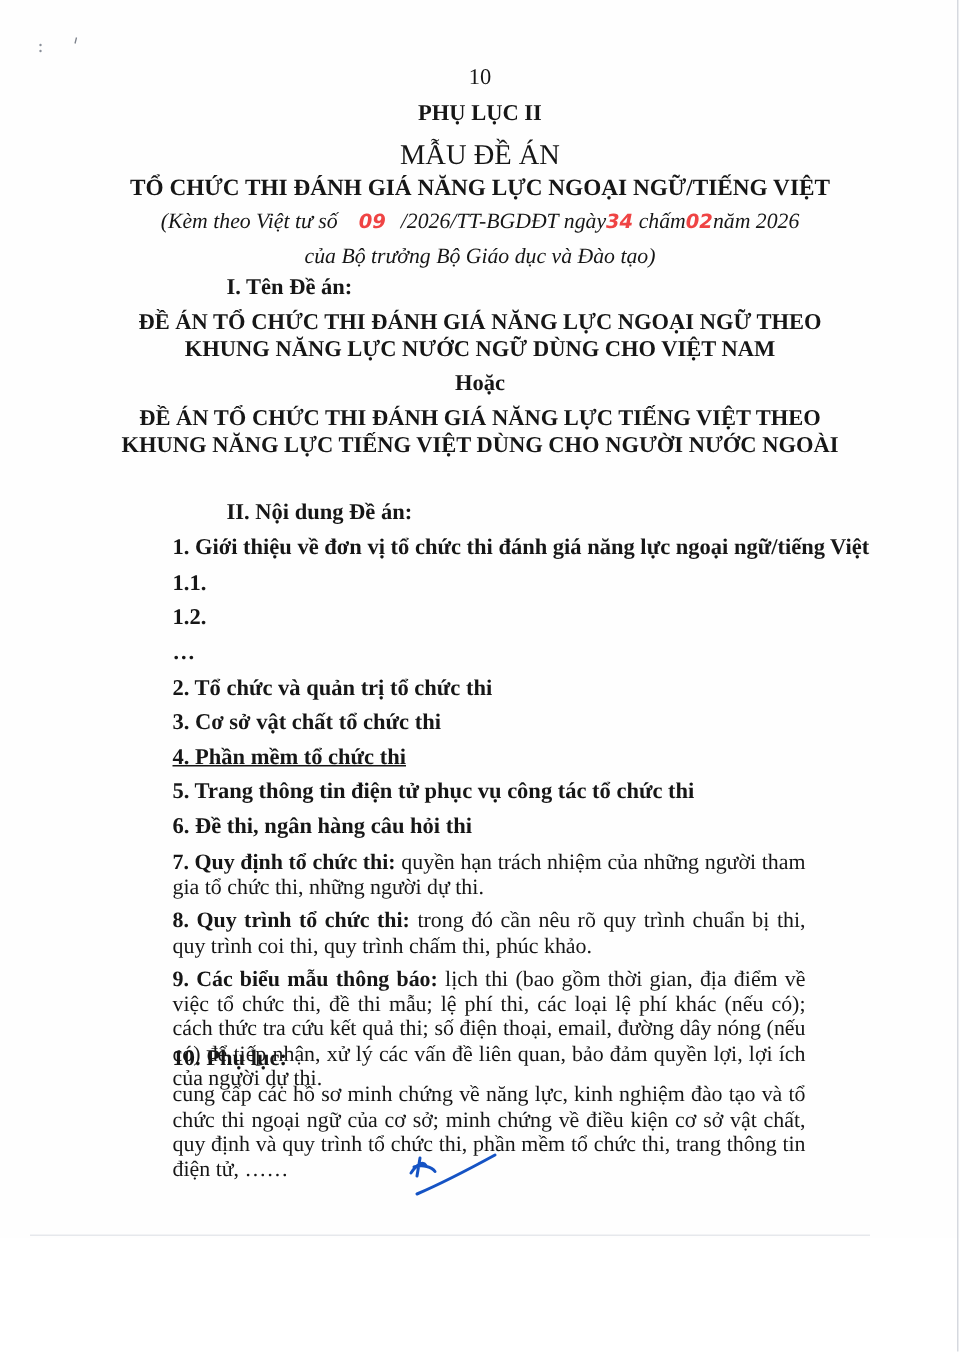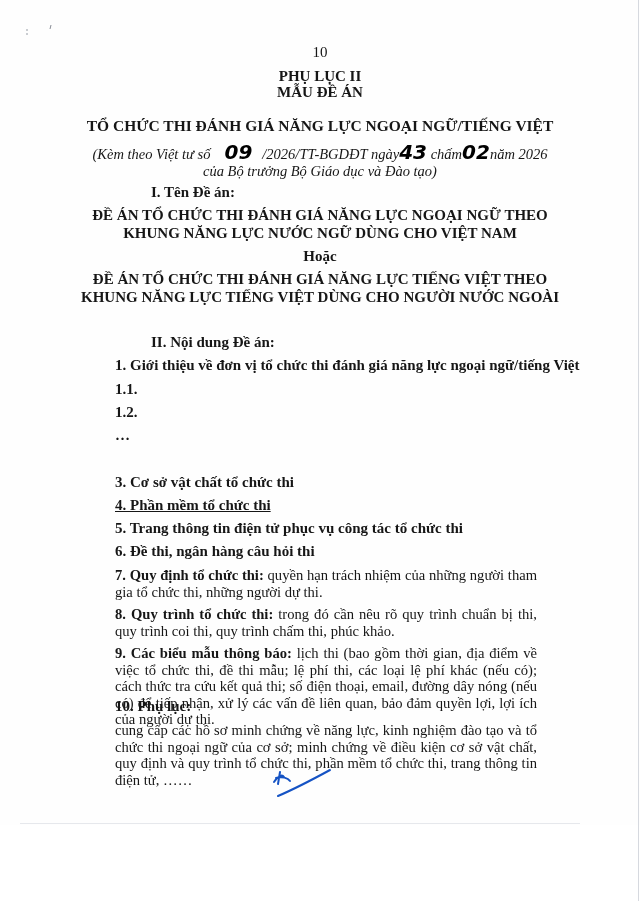--- a/index.html
+++ b/index.html
@@ -28,29 +28,29 @@
     .edge-bottom {
       position: absolute; left: 20px; bottom: 1px; width: 560px; height: 1px;
       background: #e6e8ec;
     }
     .specks {
       position: absolute; left: 24px; top: 20px; width: 30px; height: 20px;
     }
     .center { position: absolute; left: 0; width: 640px; text-align: center; }
     .page-num { top: 44px; font-size: 15px; }
     .appendix { top: 68px; font-size: 15px; font-weight: bold; }
-    .template { top: 84px; font-size: 15px; font-weight: bold; }
+    .template { top: 93px; font-size: 19px; font-weight: normal; }
     .doc-title { top: 117px; font-size: 15.5px; font-weight: bold; }
     .attach { top: 140px; font-size: 14.5px; font-style: italic; }
     .attach .hand {
       font-family: "DejaVu Sans", sans-serif;
       font-style: italic;
       font-weight: bold;
-      color: #000000;
-      font-size: 20px;
+      color: #ef4444;
+      font-size: 13px;
     }
     .attach .gap1 { display: inline-block; width: 14px; }
     .attach .gap2 { display: inline-block; width: 10px; }
     .attach2 { top: 163px; font-size: 14.5px; font-style: italic; }
 
     .block { position: absolute; left: 115px; width: 410px; margin-left: 36px; }
     .h-section { font-weight: bold; font-size: 15px; }
     .s1 { top: 184px; }
     .name-line { font-weight: bold; font-size: 15px; }
     .n1 { top: 207px; }
@@ -100,37 +100,38 @@
     <circle cx="3" cy="14" r="0.8" fill="#8a8f99"></circle>
     <line x1="27" y1="5" x2="26" y2="9" stroke="#7a7f89" stroke-width="0.9"></line>
   </svg>
 
   <div class="center page-num">10</div>
   <div class="center appendix">PHỤ LỤC II</div>
   <div class="center template">MẪU ĐỀ ÁN</div>
   <div class="center doc-title">TỔ CHỨC THI ĐÁNH GIÁ NĂNG LỰC NGOẠI NGỮ/TIẾNG VIỆT</div>
 
   <div class="center attach">
-    <span>(Kèm theo Việt tư số</span><span class="gap1"></span><span class="hand">09</span><span class="gap2"></span><span>/2026/TT-BGDĐT ngày</span><span class="hand">43</span>
+    <span>(Kèm theo Việt tư số</span><span class="gap1"></span><span class="hand">09</span><span class="gap2"></span><span>/2026/TT-BGDĐT ngày</span><span class="hand">34</span>
     <span>chấm</span><span class="hand">02</span><span>năm 2026</span>
   </div>
   <div class="center attach2">của Bộ trưởng Bộ Giáo dục và Đào tạo)</div>
 
   <div class="block h-section s1">I. Tên Đề án:</div>
   <div class="center name-line n1">ĐỀ ÁN TỔ CHỨC THI ĐÁNH GIÁ NĂNG LỰC NGOẠI NGỮ THEO</div>
   <div class="center name-line n2">KHUNG NĂNG LỰC NƯỚC NGỮ DÙNG CHO VIỆT NAM</div>
   <div class="center name-line n-or">Hoặc</div>
   <div class="center name-line n3">ĐỀ ÁN TỔ CHỨC THI ĐÁNH GIÁ NĂNG LỰC TIẾNG VIỆT THEO</div>
   <div class="center name-line n4">KHUNG NĂNG LỰC TIẾNG VIỆT DÙNG CHO NGƯỜI NƯỚC NGOÀI</div>
 
   <div class="block h-section s2">II. Nội dung Đề án:</div>
   <div class="item i1">1. Giới thiệu về đơn vị tổ chức thi đánh giá năng lực ngoại ngữ/tiếng Việt</div>
   <div class="item i11">1.1.</div>
   <div class="item i12">1.2.</div>
   <div class="item idots">…</div>
+  <div class="item i2">2. Tổ chức và quản trị tổ chức thi</div>
   <div class="item i3">3. Cơ sở vật chất tổ chức thi</div>
   <div class="item i4">4. Phần mềm tổ chức thi</div>
   <div class="item i5">5. Trang thông tin điện tử phục vụ công tác tổ chức thi</div>
   <div class="item i6">6. Đề thi, ngân hàng câu hỏi thi</div>
 
   <div class="para p7">
     <b>7. Quy định tổ chức thi:</b><span> quyền hạn trách nhiệm của những người tham gia tổ chức thi, những người dự thi.</span>
   </div>
   <div class="para p8">
     <b>8. Quy trình tổ chức thi:</b><span> trong đó cần nêu rõ quy trình chuẩn bị thi, quy trình coi thi, quy trình chấm thi, phúc khảo.</span>

